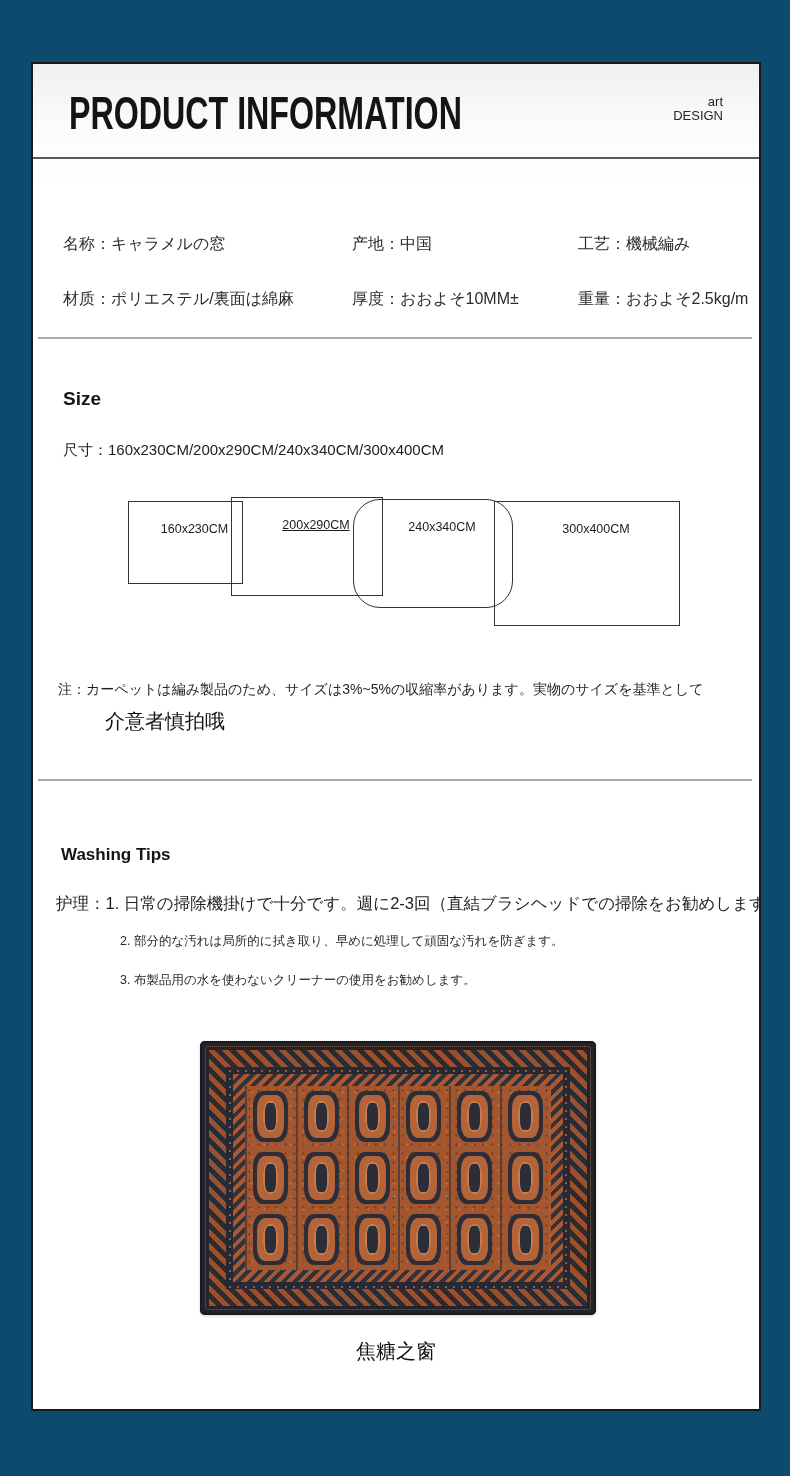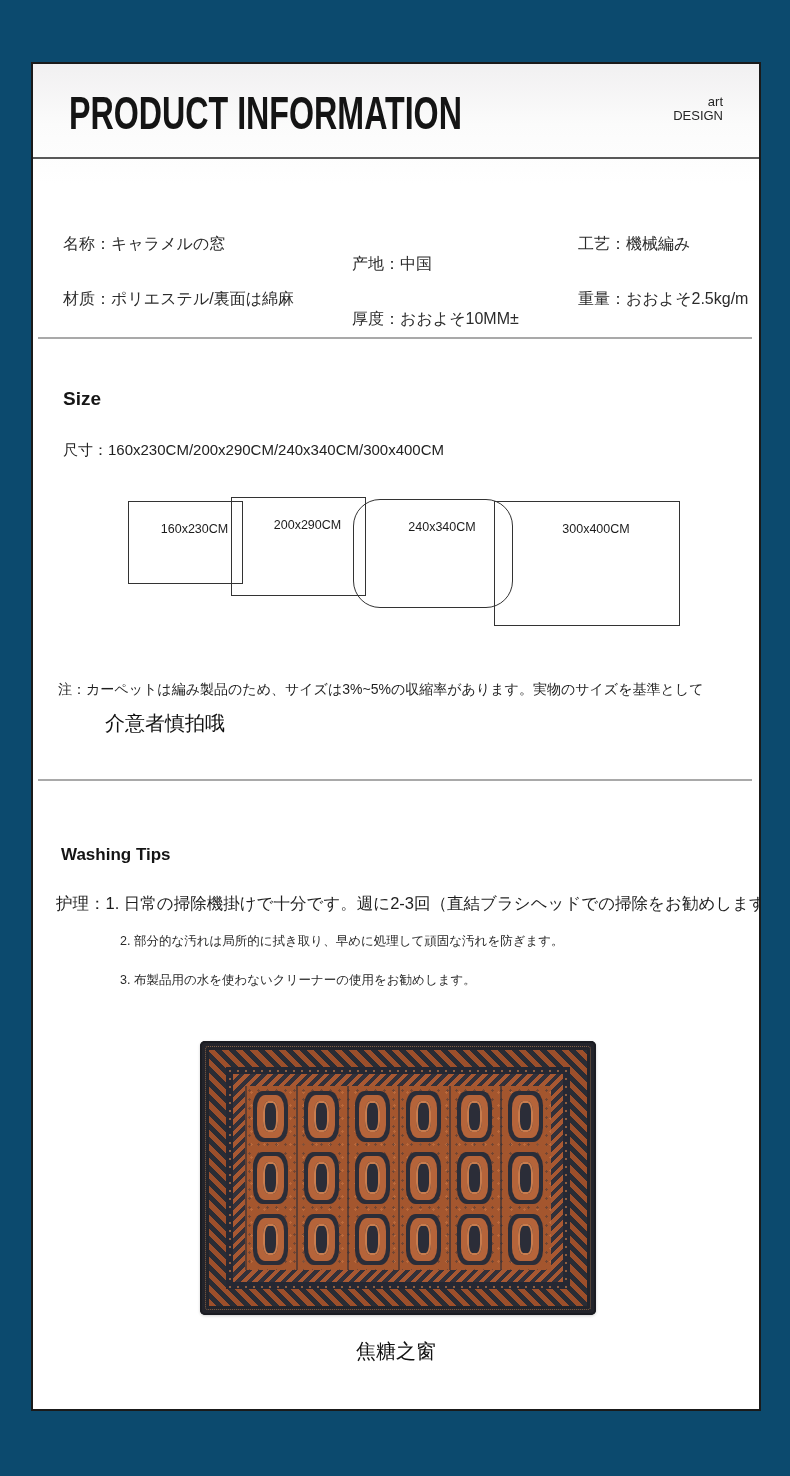--- a/index.html
+++ b/index.html
@@ -14,33 +14,33 @@
   .title{position:absolute;left:36px;top:23px;font-size:46px;line-height:1.15;font-weight:700;color:#141414;
          transform:scaleX(.70);transform-origin:left top;white-space:nowrap;letter-spacing:0;}
   .brand{position:absolute;right:36px;top:31px;text-align:right;font-size:13px;line-height:14px;color:#252525;}
   .rule-dark{position:absolute;left:0;right:0;top:93px;height:2px;background:#595959;}
   .rule-light{position:absolute;left:5px;right:7px;height:2px;background:#a9a9a9;}
   .rule-a{top:273px;} .rule-b{top:715px;}
 
   
   .spec{position:absolute;font-size:16px;line-height:20px;color:#2b2b2b;white-space:nowrap;}
   .r1{top:170px;} .r2{top:225px;}
-  .c1{left:30px;} .c2{left:319px;margin-top:20px;} .c3{left:545px;}
+  .c1{left:30px;} .c2{left:319px;} .c3{left:545px;}
 
   
   .size-heading{position:absolute;left:30px;top:324px;font-size:19px;line-height:22px;font-weight:700;color:#161616;}
   .size-dims{position:absolute;left:30px;top:377px;font-size:15px;line-height:18px;color:#222;white-space:nowrap;}
   .sbox{position:absolute;box-sizing:border-box;border:1.5px solid #333;background:transparent;text-align:center;}
   .sbox span{display:block;padding:20px 0 0 18px;font-size:12.5px;color:#1c1c1c;white-space:nowrap;}
   .b1{left:95px;top:437px;width:115px;height:83px;}
-  .b2{left:198px;top:433px;width:135px;height:99px;}
+  .b2{left:198px;top:433px;width:152px;height:99px;text-decoration:underline;}
   .b3{left:320px;top:435px;width:160px;height:109px;border-radius:27px;}
   .b4{left:461px;top:437px;width:186px;height:125px;}
   .note1{position:absolute;left:25px;top:617px;font-size:14px;line-height:17px;color:#1f1f1f;white-space:nowrap;}
-  .note2{position:absolute;left:72px;top:647px;font-size:20px;line-height:24px;color:#111;white-space:nowrap;}
+  .note2{position:absolute;left:72px;top:647px;font-size:20px;line-height:24px;color:#111;white-space:nowrap;font-family:Liberation Mono, monospace;}
 
   
   .wash-heading{position:absolute;left:28px;top:781px;font-size:17px;line-height:20px;font-weight:700;color:#141414;}
   .wline1{position:absolute;left:23px;top:829px;font-size:16.5px;line-height:20px;color:#1f1f1f;white-space:nowrap;}
   .wline2{position:absolute;left:87px;top:869px;font-size:12.5px;line-height:16px;color:#2a2a2a;white-space:nowrap;text-align:center;}
   .wline3{position:absolute;left:87px;top:908px;font-size:12.5px;line-height:16px;color:#2a2a2a;white-space:nowrap;}
 
   
   .carpet{position:absolute;left:167px;top:977px;width:396px;height:274px;background:#23242b;border-radius:5px;
           box-shadow:inset 0 0 0 2px #1b1c22, 0 1px 3px rgba(0,0,0,.18);}

